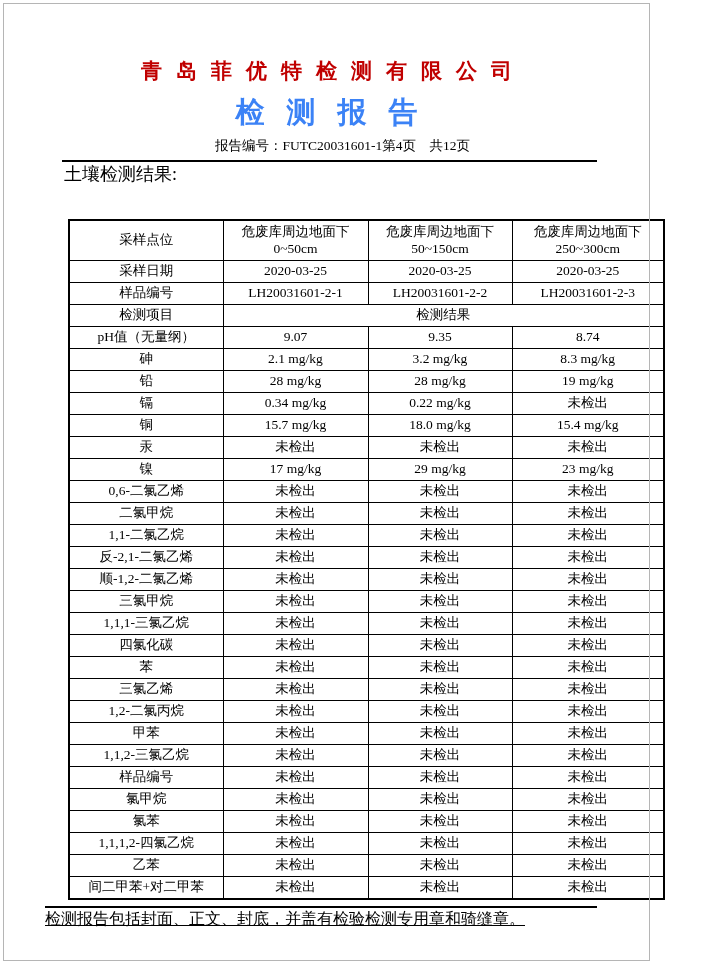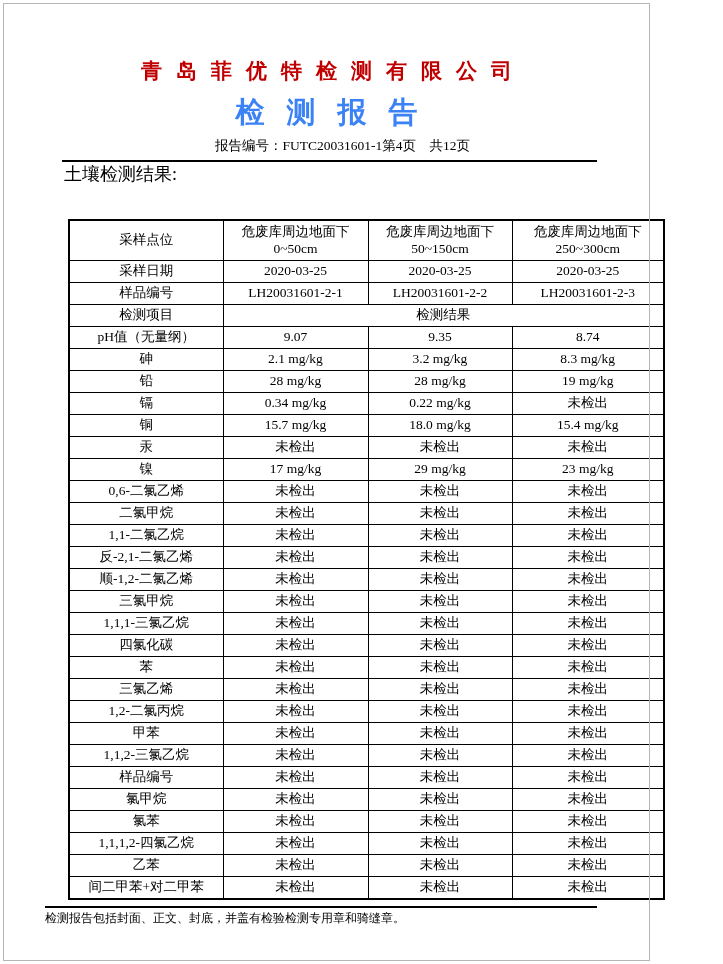--- a/index.html
+++ b/index.html
@@ -82,22 +82,23 @@
     overflow: hidden;
   }
   tr.tall td { height: 39px; }
   td.pre { white-space: pre-line; }
   .footer-rule {
     border-top: 2px solid #000000;
     margin: 6px 56px 0 45px;
   }
   .footnote {
     margin: 3px 0 0 45px;
-    font-size: 12px;
+    font-size: 16px;
     line-height: 15px;
+    text-decoration: underline;
   }
 </style>
 </head>
 <body>
 
 <div class="page">
   <div class="frame"></div>
 
   <div class="company">青岛菲优特检测有限公司</div>
   <div class="title">检测报告</div>

